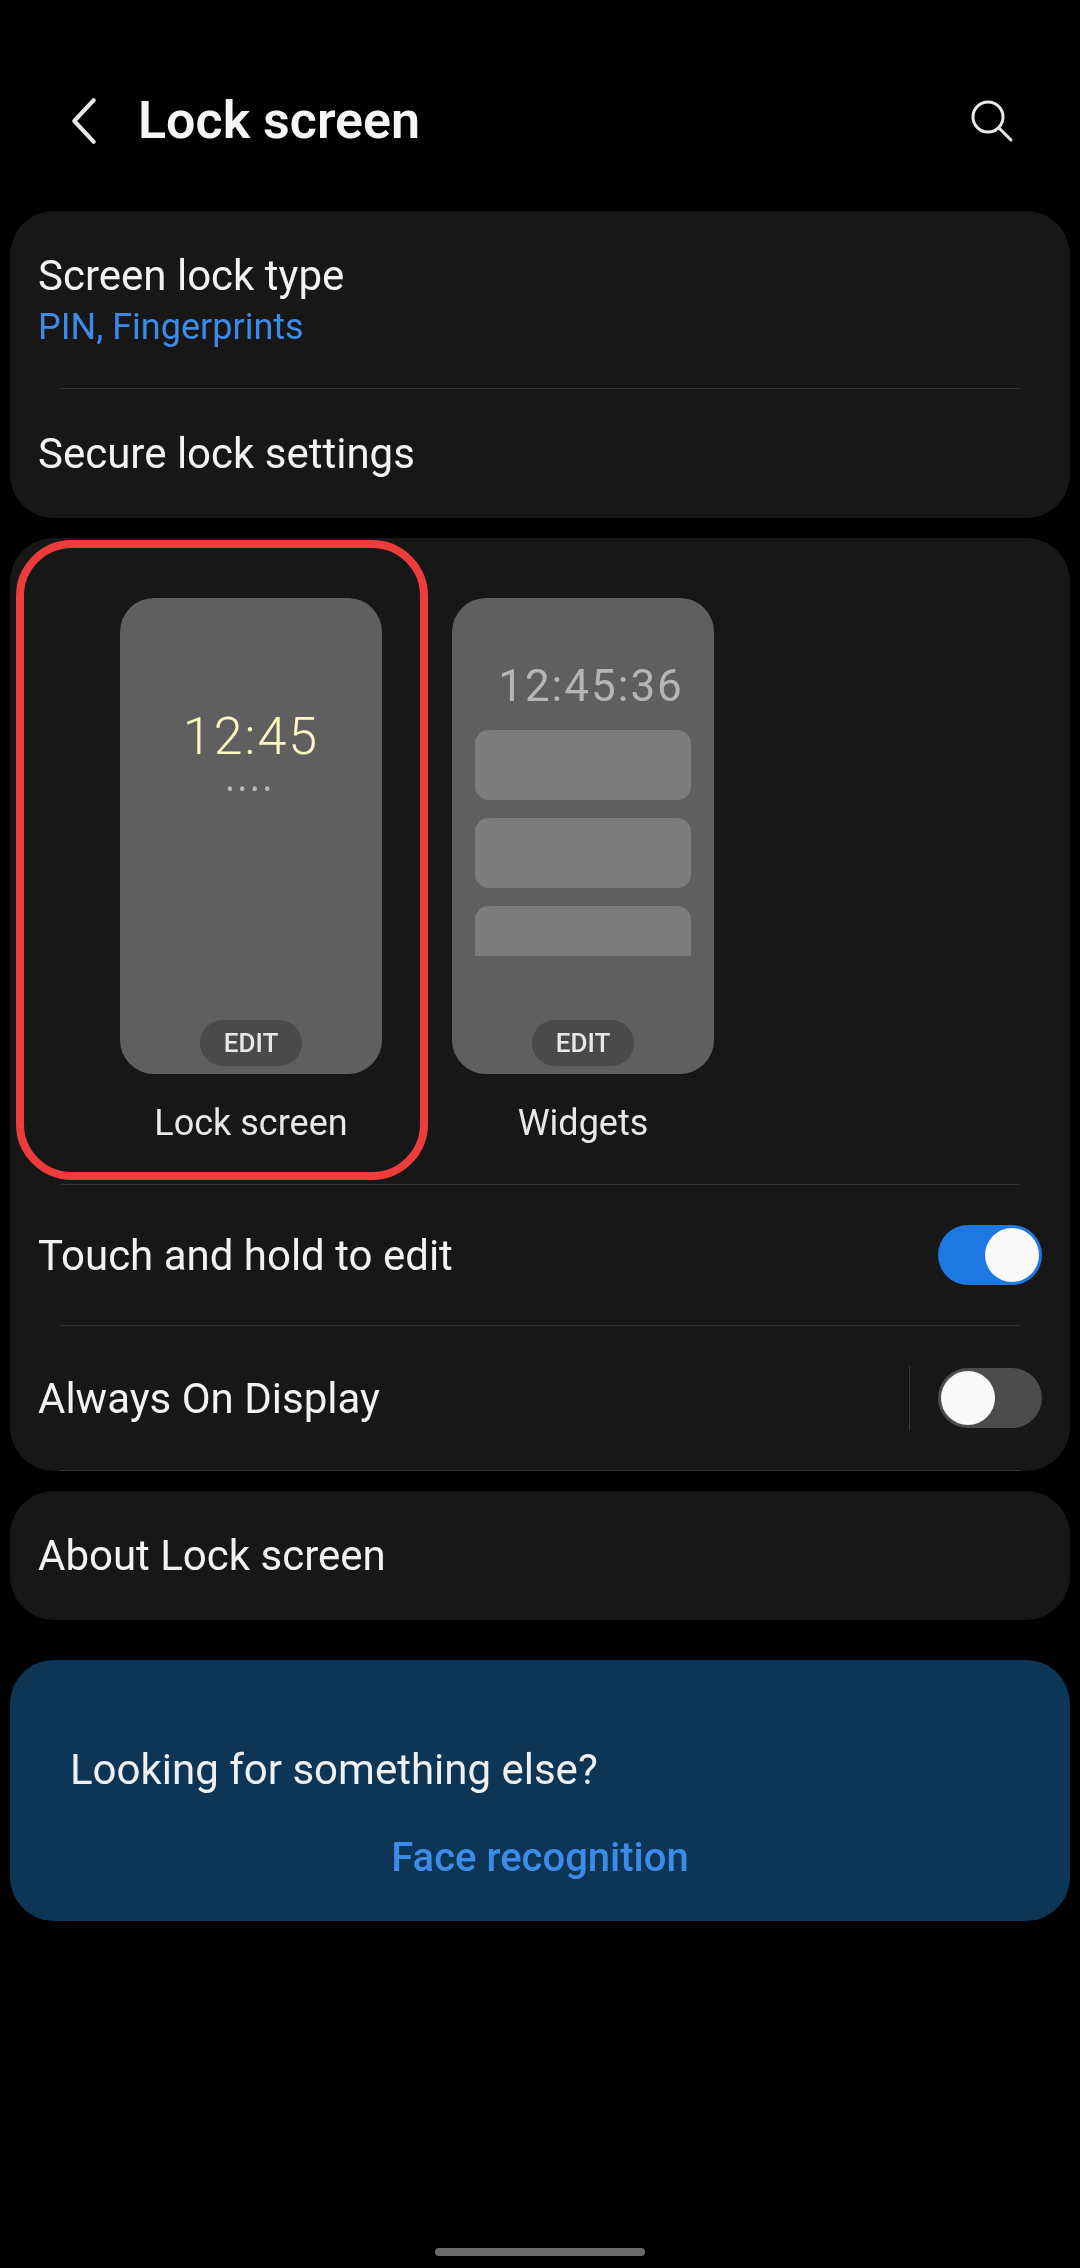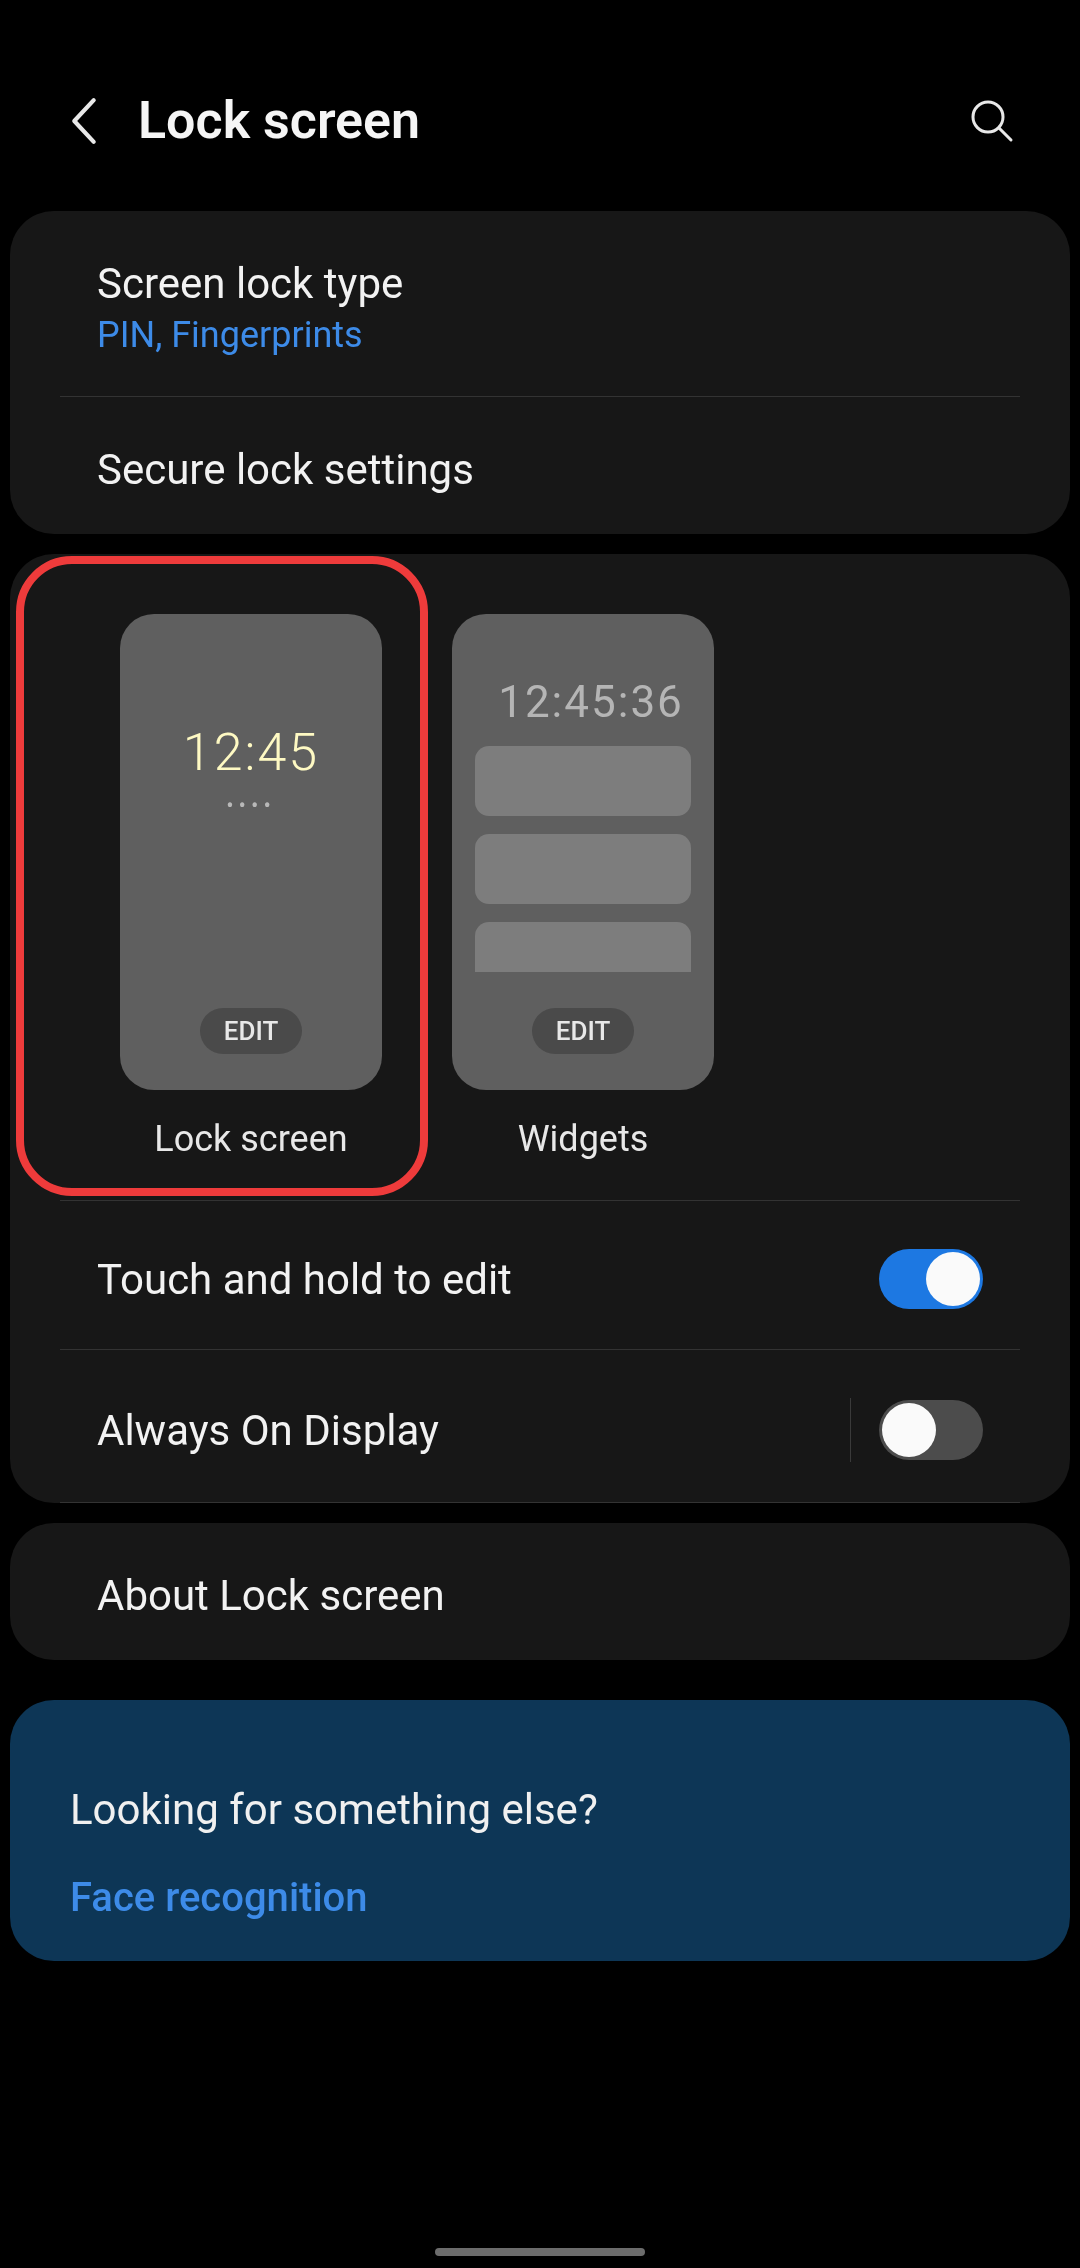--- a/index.html
+++ b/index.html
@@ -44,26 +44,25 @@
     overflow: hidden;
   }
   .blue-card {
     background: #0d3656;
     border-radius: 44px;
     margin: 40px 10px 0 10px;
     padding: 55px 60px 40px 60px;
   }
 
   .row {
-    padding: 40px 87px;
+    padding: 40px 28px;
     display: flex;
     align-items: center;
     justify-content: space-between;
     cursor: pointer;
-    margin-top: 8px;
   }
   .row .text-col { display: flex; flex-direction: column; }
   .row-title {
     font-size: 42px;
     font-weight: 400;
     color: #f2f2f2;
   }
   .row-sub {
     font-size: 36px;
     color: #3d8be8;
@@ -123,21 +122,21 @@
     margin-left: 16px;
   }
   .widget-bar {
     width: 216px;
     border-radius: 14px;
     background: #7d7d7d;
     margin-top: 18px;
   }
   .edit-pill {
     position: absolute;
-    bottom: 36px;
+    bottom: 8px;
     background: #4a4a4a;
     color: #e8e8e8;
     font-size: 26px;
     font-weight: 500;
     padding: 8px 24px;
     border-radius: 30px;
     cursor: pointer;
   }
   .preview-label {
     font-size: 36px;
@@ -178,20 +177,21 @@
     font-size: 42px;
     color: #f0f0f0;
     margin-top: 30px;
   }
   .looking-link {
     font-size: 40px;
     color: #3d8be8;
     margin-top: 40px;
     cursor: pointer;
     font-weight: 500;
+    text-align: center;
   }
 
   .navbar {
     position: absolute;
     left: 50%; transform: translateX(-50%);
     bottom: 12px;
     width: 210px; height: 8px;
     border-radius: 6px;
     background: #6c6c6c;
   }

